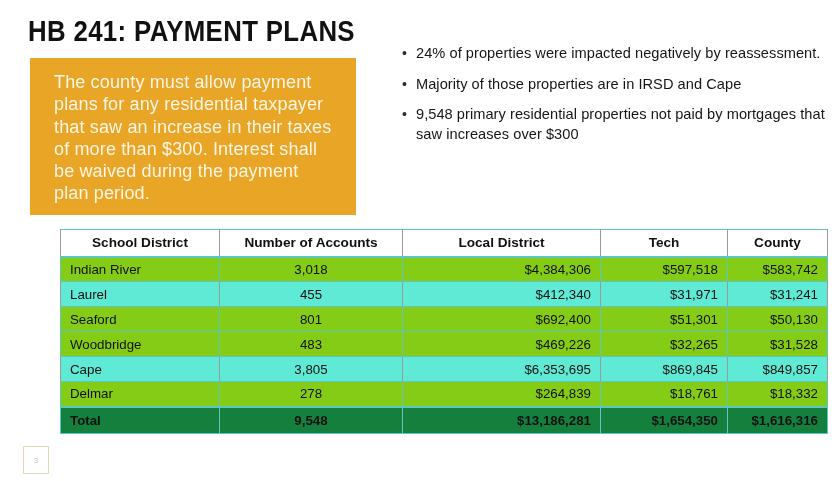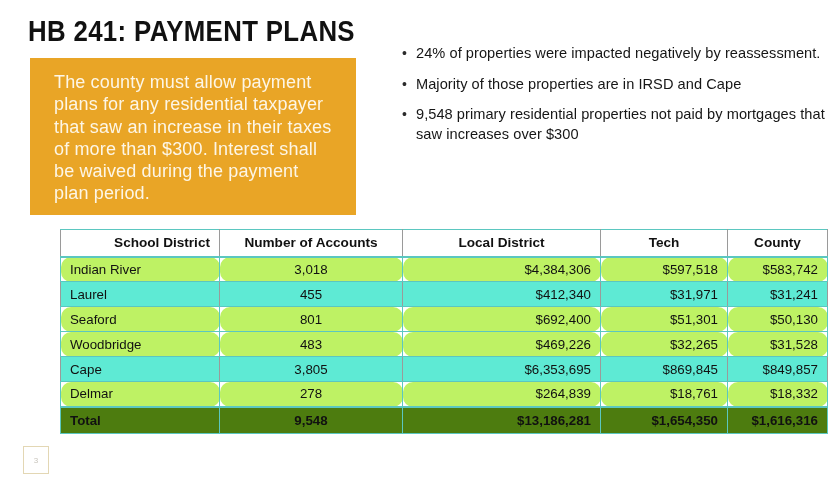--- a/index.html
+++ b/index.html
@@ -112,36 +112,36 @@
     white-space: nowrap;
   }
   #data-table thead th {
     background: #ffffff;
     font-weight: bold;
     font-size: 13.6px;
     height: 27px;
     border-top: 1px solid #8f8f8f;
     border-bottom: 2px solid #5BC7C0;
   }
-  #data-table thead th.h-district { text-align: right; }
+  #data-table thead th.h-district { text-align: center; }
   #data-table thead th.h-accounts,
   #data-table thead th.h-local,
   #data-table thead th.h-tech,
   #data-table thead th.h-county { text-align: center; }
 
-  #data-table tbody tr.shade td { background: #bef264; border-radius: 10px; }
+  #data-table tbody tr.shade td { background: #84cc16; }
   #data-table tbody tr.plain td { background: #5eead4; }
 
   #data-table td.cell-district { text-align: left; }
   #data-table td.cell-accounts { text-align: center; }
   #data-table td.cell-money    { text-align: right; }
 
   #data-table tbody tr.total-row td {
     font-weight: bold;
-    background: #4d7c0f;
+    background: #15803d;
     border-top: 2px solid #5BC7C0;
     height: 27px;
   }
 
   
   #data-table tbody tr.plain td,
   #data-table thead th {
     border-left-color: #9a9a9a;
     border-right-color: #9a9a9a;
   }

